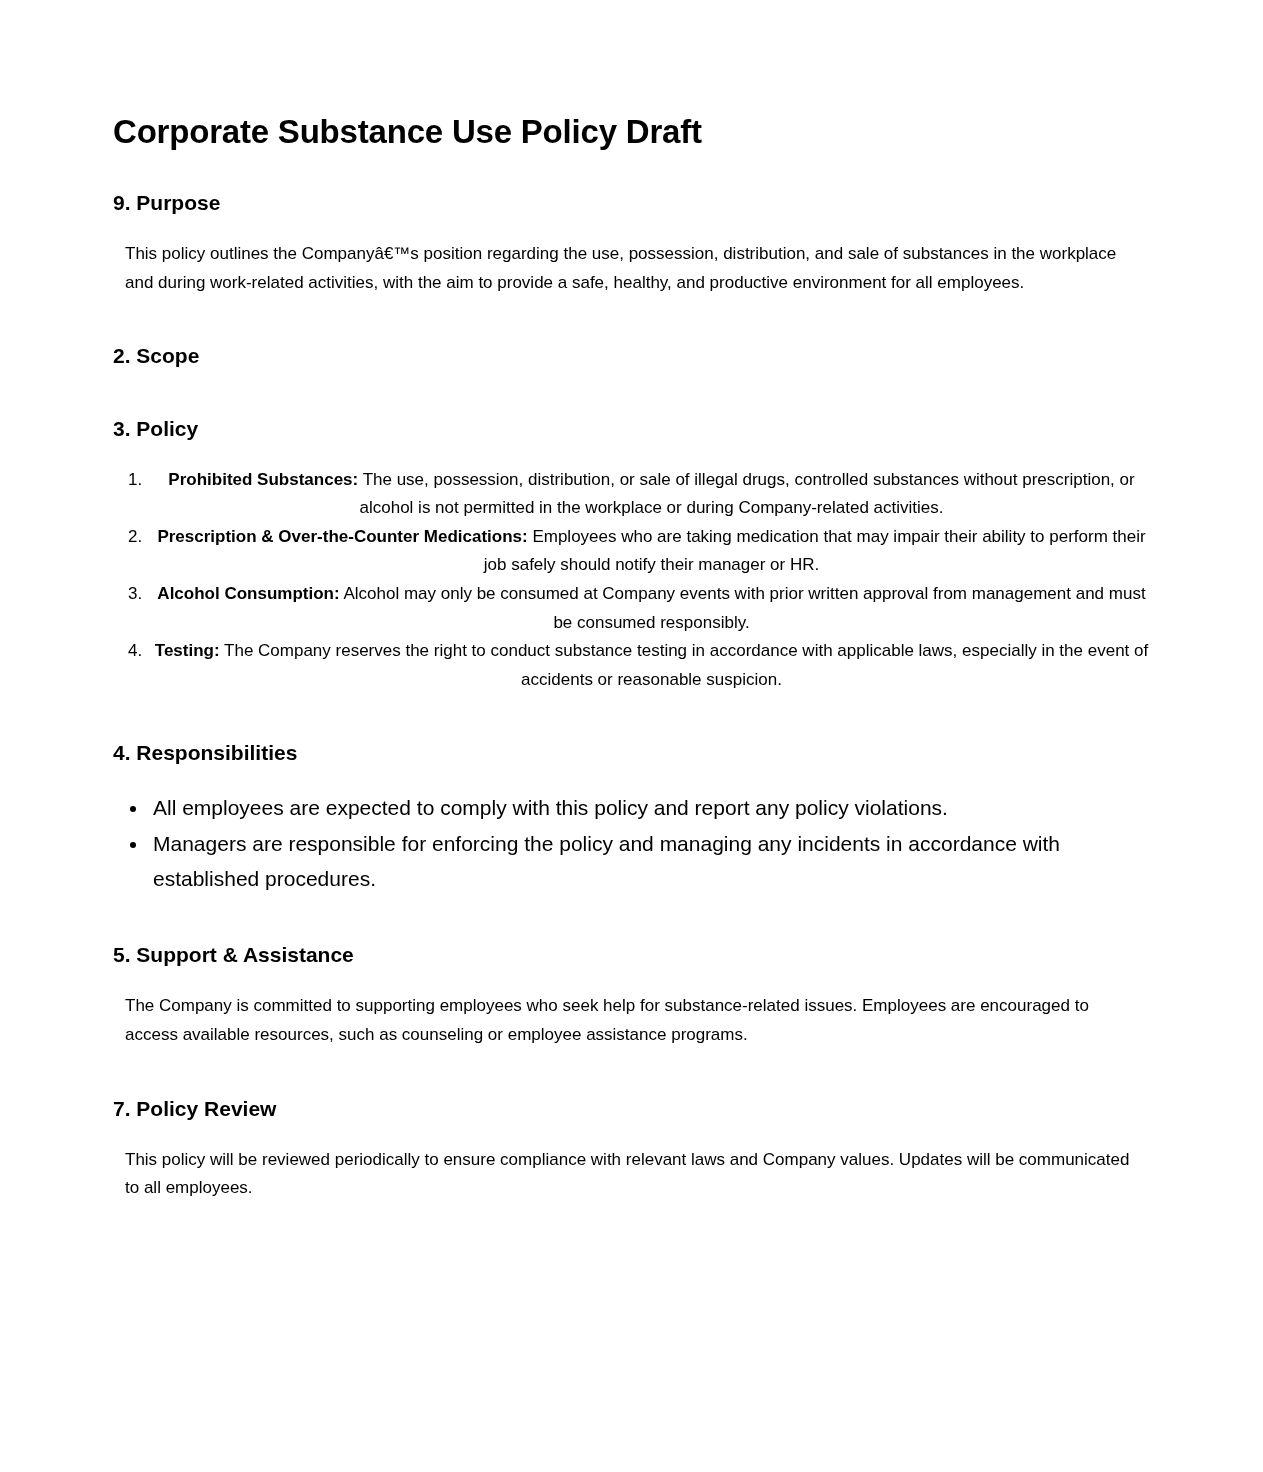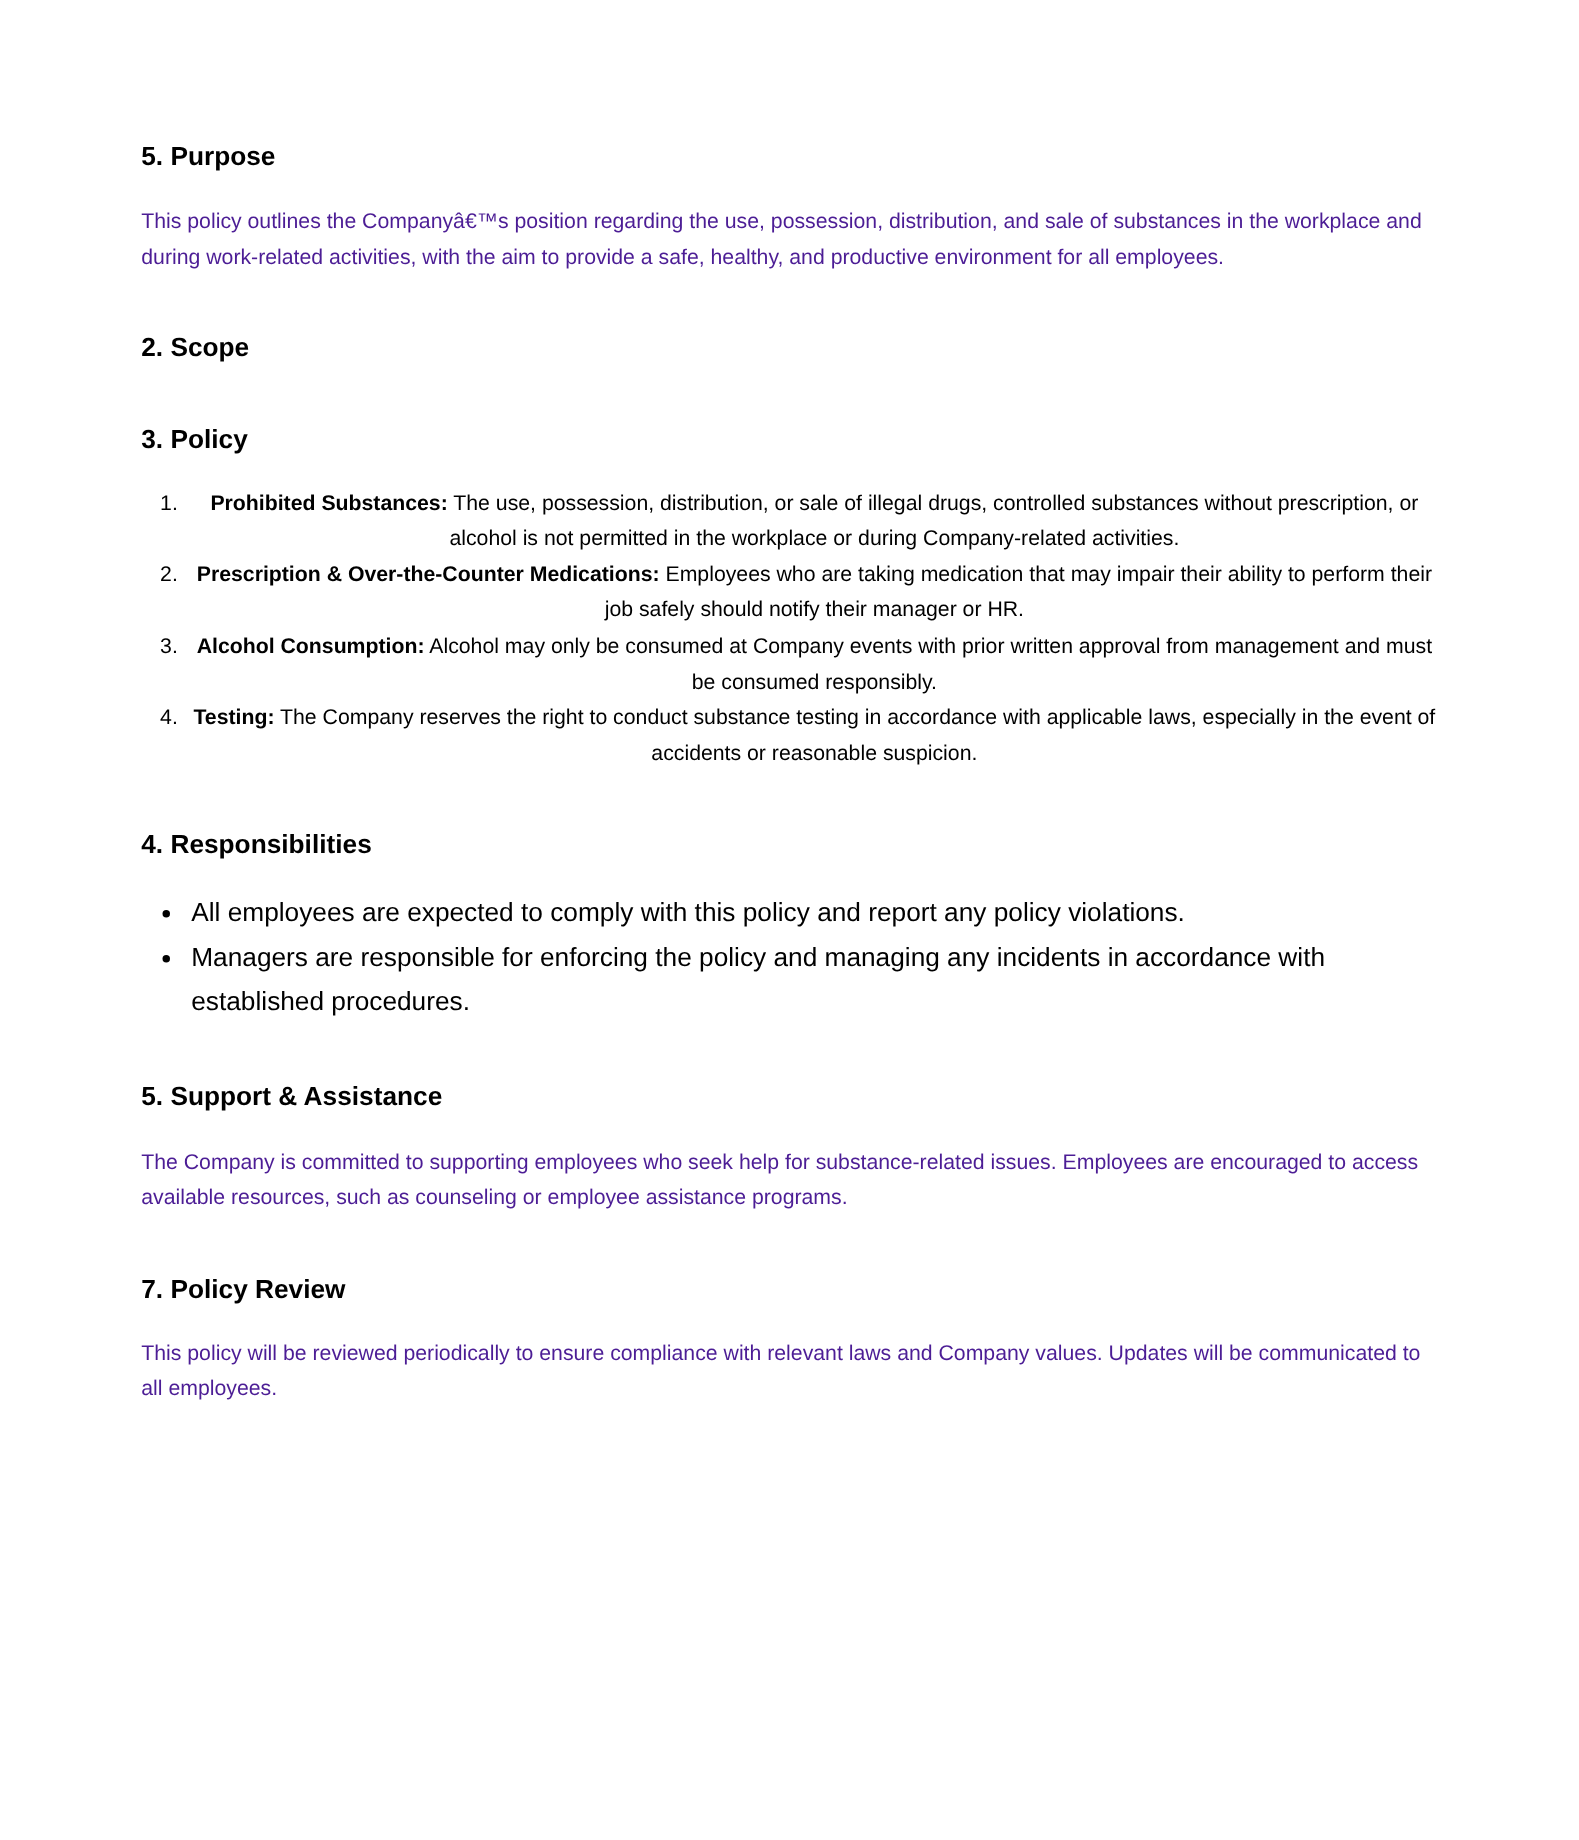--- a/index.html
+++ b/index.html
@@ -39,22 +39,22 @@
     line-height: 1.25;
     margin: 0 0 24px 0;
     color: #000;
   }
   .section + .section {
     margin-top: 46px;
   }
   p.body-text {
     font-size: 17px;
     line-height: 1.68;
-    margin: 0;
-    color: #4c1d95;
+    margin: 12px;
+    color: #000000;
     max-width: 1040px;
   }
   ol.policy-list {
     margin: 0;
     padding-left: 34px;
     font-size: 17px;
     line-height: 1.68;
     list-style-position: outside;
     list-style-type: decimal;
   }
@@ -79,23 +79,24 @@
   }
   .lead-term {
     font-weight: bold;
   }
 </style>
 </head>
 <body>
 
 <div class="page">
 
+  <h1 class="doc-title">Corporate Substance Use Policy Draft</h1>
 
   <section class="section">
-    <h2 class="section-heading">5. Purpose</h2>
+    <h2 class="section-heading">9. Purpose</h2>
     <p class="body-text">This policy outlines the Companyâ€™s position regarding the use, possession, distribution, and sale of substances in the workplace and during work-related activities, with the aim to provide a safe, healthy, and productive environment for all employees.</p>
   </section>
 
   <section class="section">
     <h2 class="section-heading">2. Scope</h2>
   </section>
 
   <section class="section">
     <h2 class="section-heading">3. Policy</h2>
     <ol class="policy-list">

